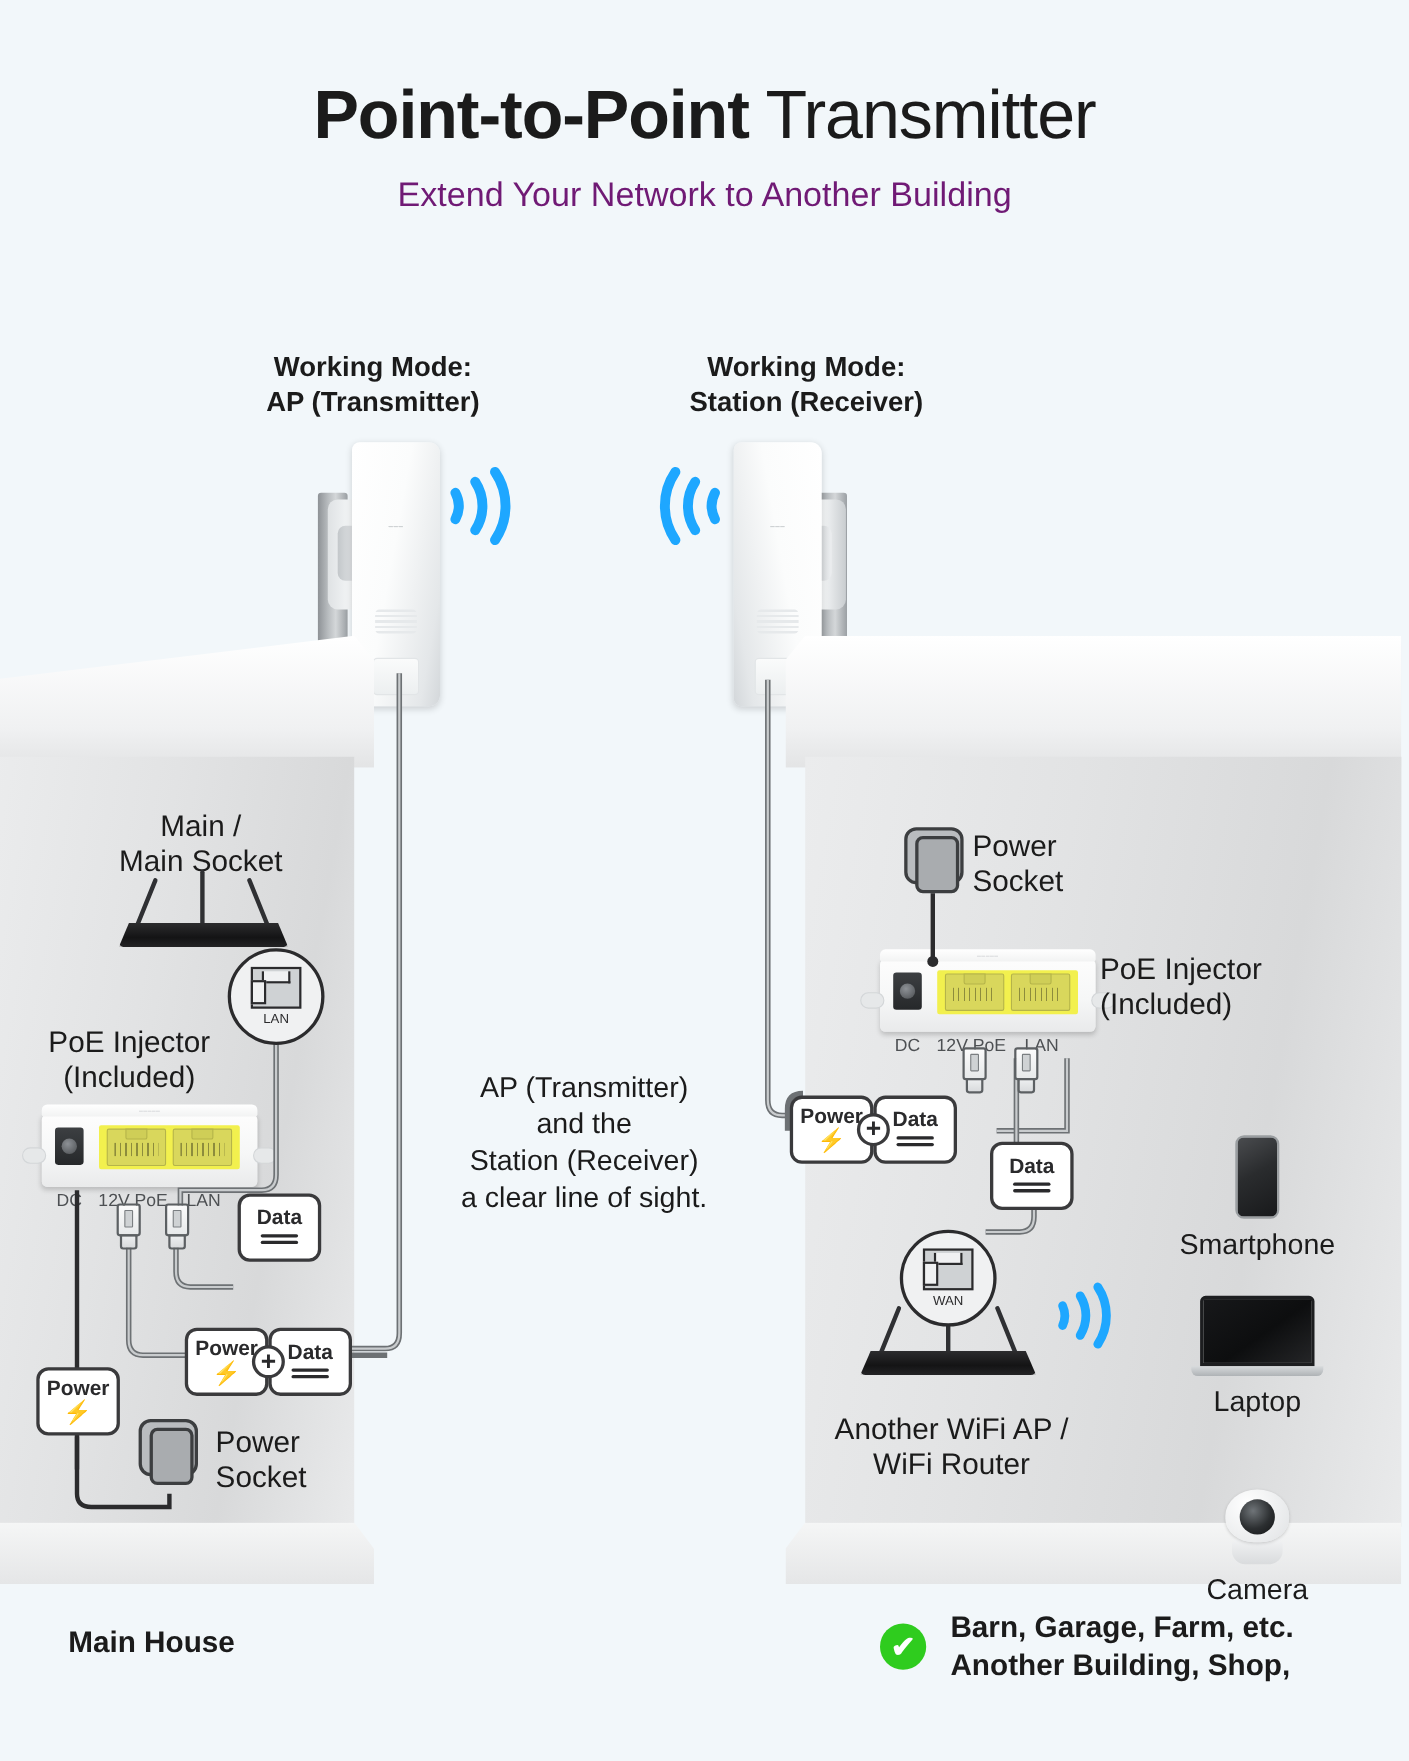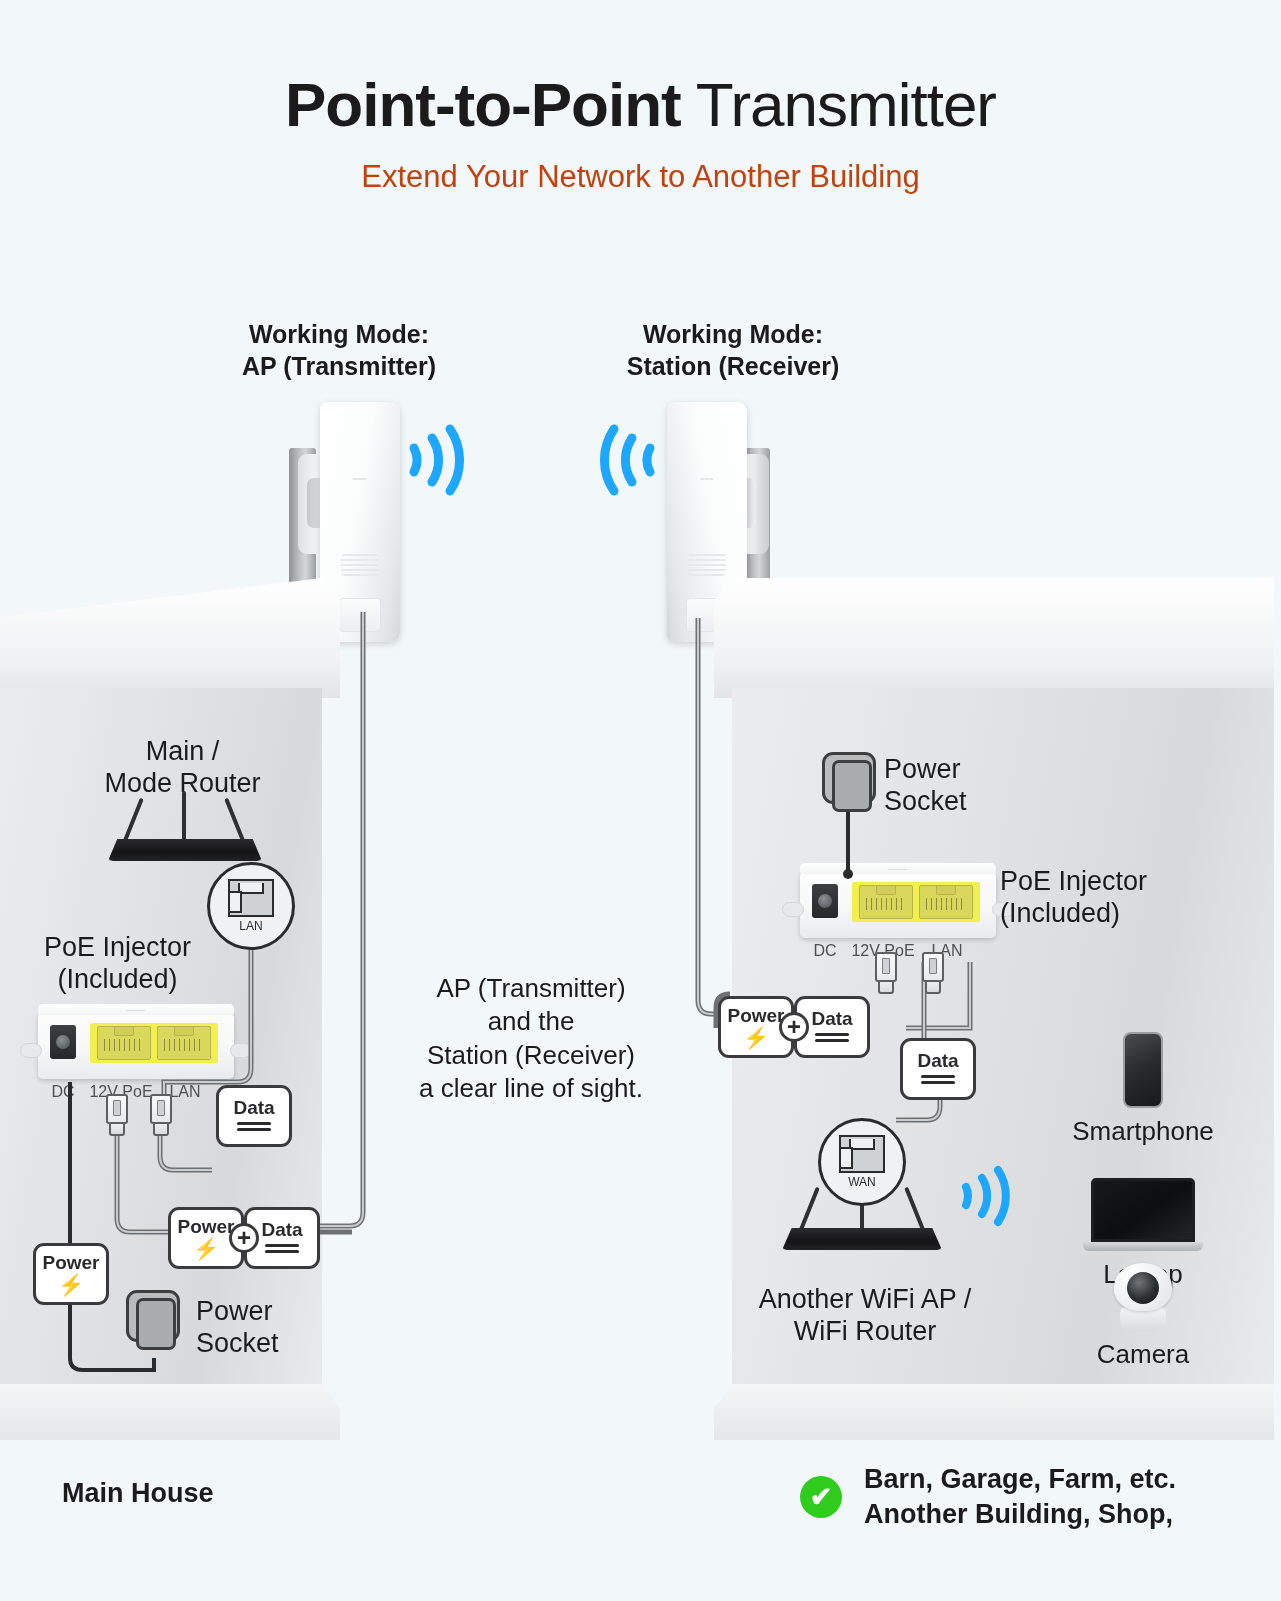--- a/index.html
+++ b/index.html
@@ -9,21 +9,21 @@
     font-family: "Liberation Sans", sans-serif;
     position: relative;
     overflow: hidden;
     color: #1b1b1b;
   }
 
   
   .header { position: absolute; top: 0; left: 0; width: 1281px; text-align: center; }
   .title { font-size: 62px; font-weight: 400; letter-spacing: -1px; padding-top: 72px; line-height: 1.05; }
   .title b { font-weight: 800; }
-  .subtitle { font-size: 31px; font-weight: 400; padding-top: 22px; color: #c2410c; }
+  .subtitle { font-size: 31px; font-weight: 400; padding-top: 22px; color: #701a75; }
 
   
   .mode-label { position: absolute; text-align: center; font-size: 25px; font-weight: 700; line-height: 1.28; }
   .mode-left  { left: 198px; top: 318px; width: 282px; }
   .mode-right { left: 592px; top: 318px; width: 282px; }
 
   
   .cpe-wrap { position: absolute; }
   .cpe-left  { left: 276px; top: 392px; }
   .cpe-right { left: 655px; top: 392px; }
@@ -373,21 +373,21 @@
        clip-path: polygon(0 0, 330px 0, 348px 24px, 348px 56px, 0 56px);"></div>
 </div>
 
 <svg class="wire" style="left:352px; top:612px;" width="30" height="630">
   <path d="M11 0 L11 600 Q11 614 -2 614 L-40 614" fill="none" stroke="#6d7174" stroke-width="5"></path>
   <path d="M11 0 L11 600 Q11 614 -2 614 L-40 614" fill="none" stroke="#c9ccce" stroke-width="2"></path>
 </svg>
 
 <div class="lbl c" style="left:80px; top:736px; width:205px; font-size:27px;">
   <div>Main /</div>
-  <div>Mode Router</div>
+  <div>Main Socket</div>
 </div>
 
 <div class="router" style="left:108px; top:835px;">
   <div class="ant" style="left:14px; height:48px; transform:rotate(22deg); transform-origin:bottom;"></div>
   <div class="ant" style="left:74px; height:52px;"></div>
   <div class="ant" style="left:134px; height:48px; transform:rotate(-22deg); transform-origin:bottom;"></div>
   <div class="router-body"></div>
 </div>
 
 <div class="mag" style="left:207px; top:862px; width:88px; height:88px;">
@@ -626,21 +626,21 @@
 </div>
 
 <div class="dev" style="left:1068px; top:1178px; width:150px;">
   <div class="laptop">
     <div class="laptop-screen"></div>
     <div class="laptop-base"></div>
   </div>
   <div class="dev-cap">Laptop</div>
 </div>
 
-<div class="dev" style="left:1068px; top:1263px; width:150px;">
+<div class="dev" style="left:1068px; top:1354px; width:150px;">
   <div class="camera">
     <div class="cam-head">
       <div class="cam-lens"></div>
     </div>
     <div class="cam-base"></div>
   </div>
   <div class="dev-cap">Camera</div>
 </div>
 
 <div class="bottom-left">Main House</div>

